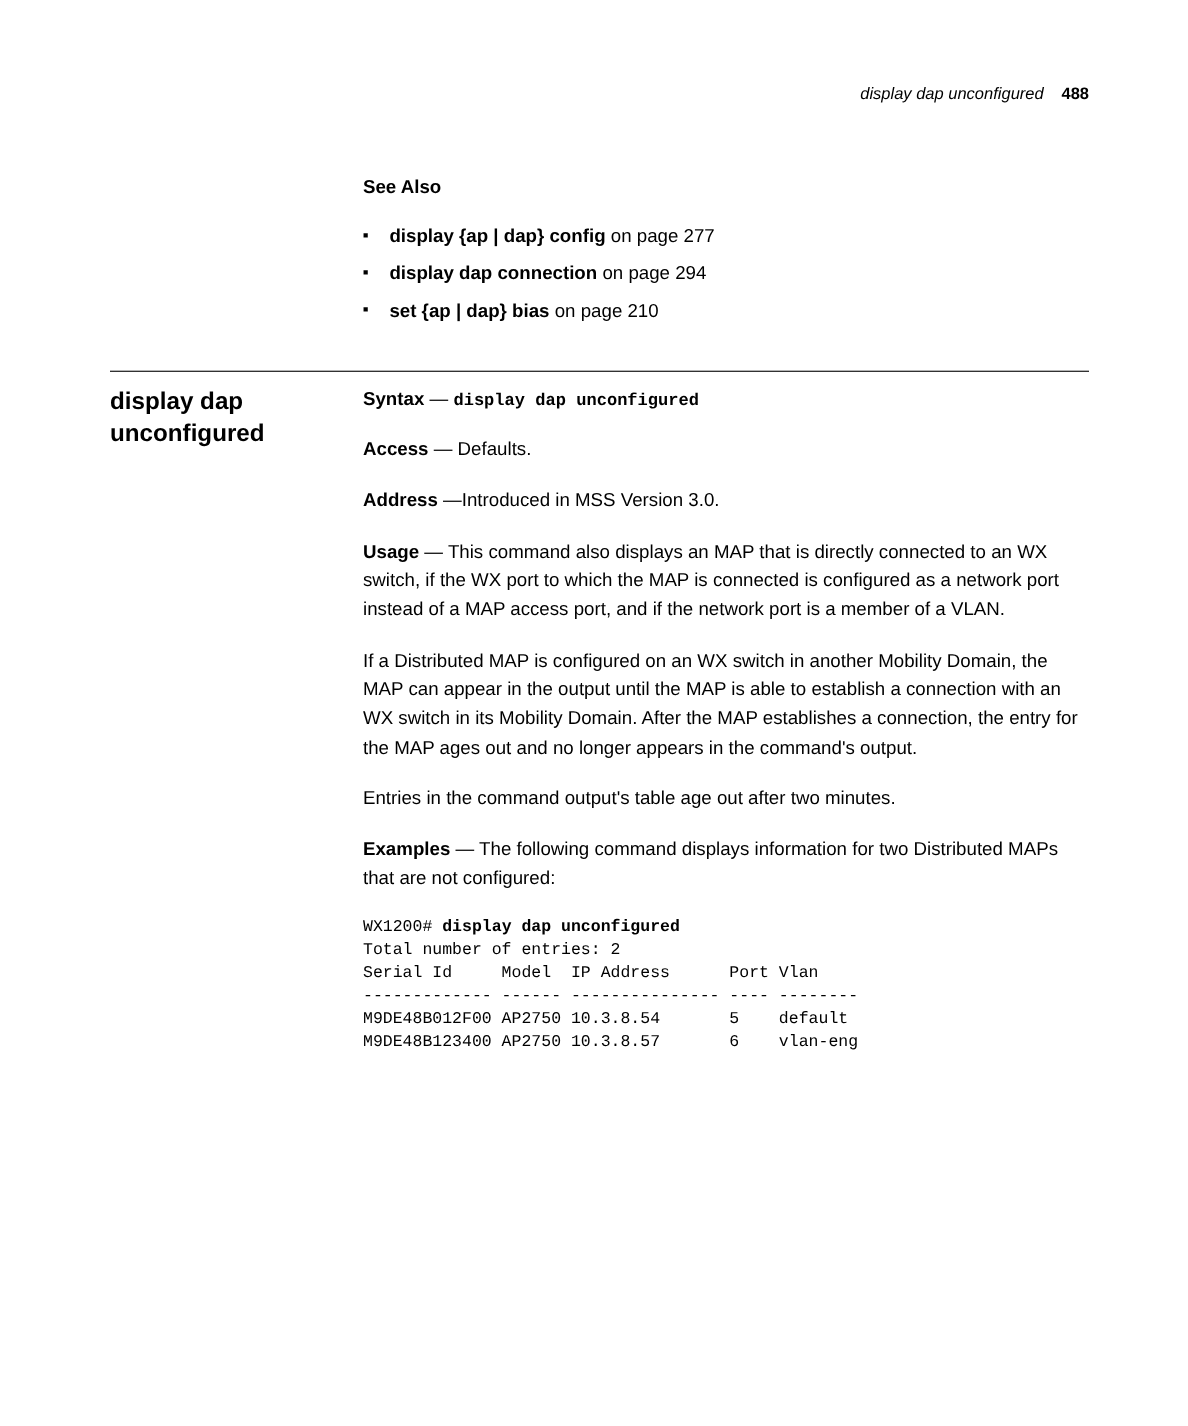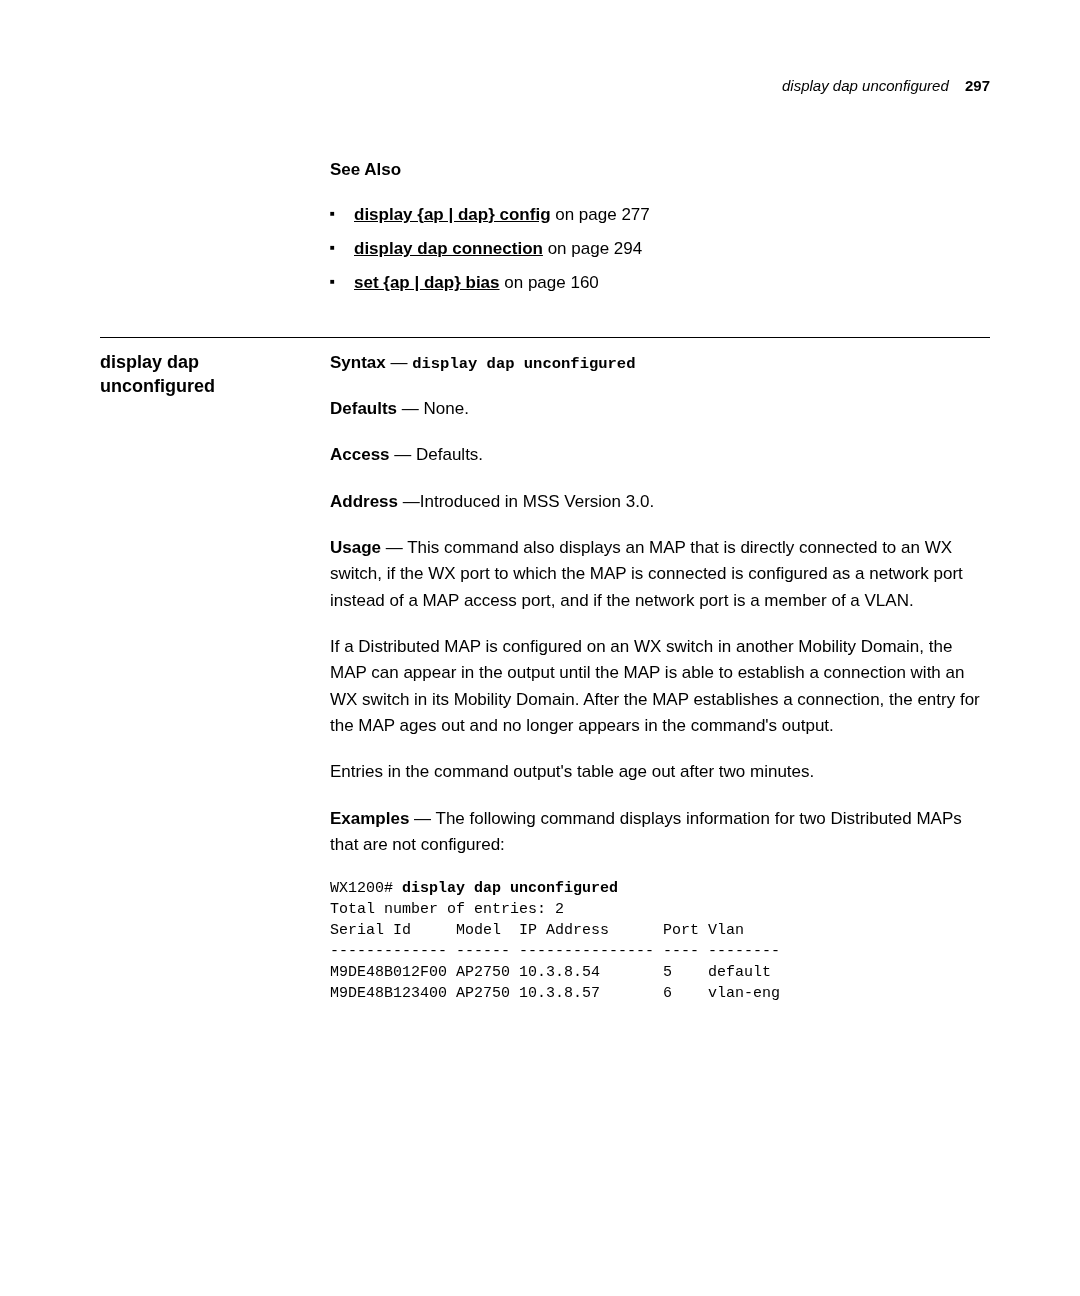--- a/index.html
+++ b/index.html
@@ -40,35 +40,35 @@
       padding-left: 24px;
       margin-bottom: 8px;
     }
     .bullet-list li::before {
       content: "■";
       position: absolute;
       left: 0;
       top: 6px;
       font-size: 8px;
     }
-    .bold { font-weight: bold; text-decoration: underline; }
+    .bold { font-weight: bold; }
     hr.section-divider {
       border: none;
       border-top: 1px solid #000;
       margin: 0 0 12px 0;
     }
     .section {
       display: flex;
       align-items: flex-start;
     }
     .section-label {
       width: 230px;
       flex-shrink: 0;
       font-weight: bold;
-      font-size: 18px;
+      font-size: 22px;
       line-height: 1.35;
     }
     .section-content {
       flex: 1;
     }
     .para {
       margin-bottom: 20px;
     }
     .mono {
       font-family: "Courier New", Courier, monospace;
@@ -86,54 +86,51 @@
     }
     .code-bold {
       font-weight: bold;
     }
   </style>
 </head>
 <body>
 
 <div class="header">
   <span>display dap unconfigured</span>
-  <span class="page-num">297</span>
+  <span class="page-num">488</span>
 </div>
 
 <div class="content">
   <div class="see-also-heading">See Also</div>
   <ul class="bullet-list">
     <li>
       <span class="bold">display {ap | dap} config</span><span> on page 277</span>
     </li>
     <li>
       <span class="bold">display dap connection</span><span> on page 294</span>
     </li>
     <li>
-      <span class="bold">set {ap | dap} bias</span><span> on page 160</span>
+      <span class="bold">set {ap | dap} bias</span><span> on page 210</span>
     </li>
   </ul>
 </div>
 
 <hr class="section-divider">
 
 <div class="section">
   <div class="section-label">
     <span>display dap</span><br>
     <span>unconfigured</span>
   </div>
   <div class="section-content">
 
     <div class="para">
       <span class="field-label">Syntax</span><span> — </span><span class="mono code-bold">display dap unconfigured</span>
     </div>
 
-    <div class="para">
-      <span class="field-label">Defaults</span><span> — None.</span>
-    </div>
 
     <div class="para">
       <span class="field-label">Access</span><span> — Defaults.</span>
     </div>
 
     <div class="para">
       <span class="field-label">Address</span><span> —Introduced in MSS Version 3.0.</span>
     </div>
 
     <div class="para">

